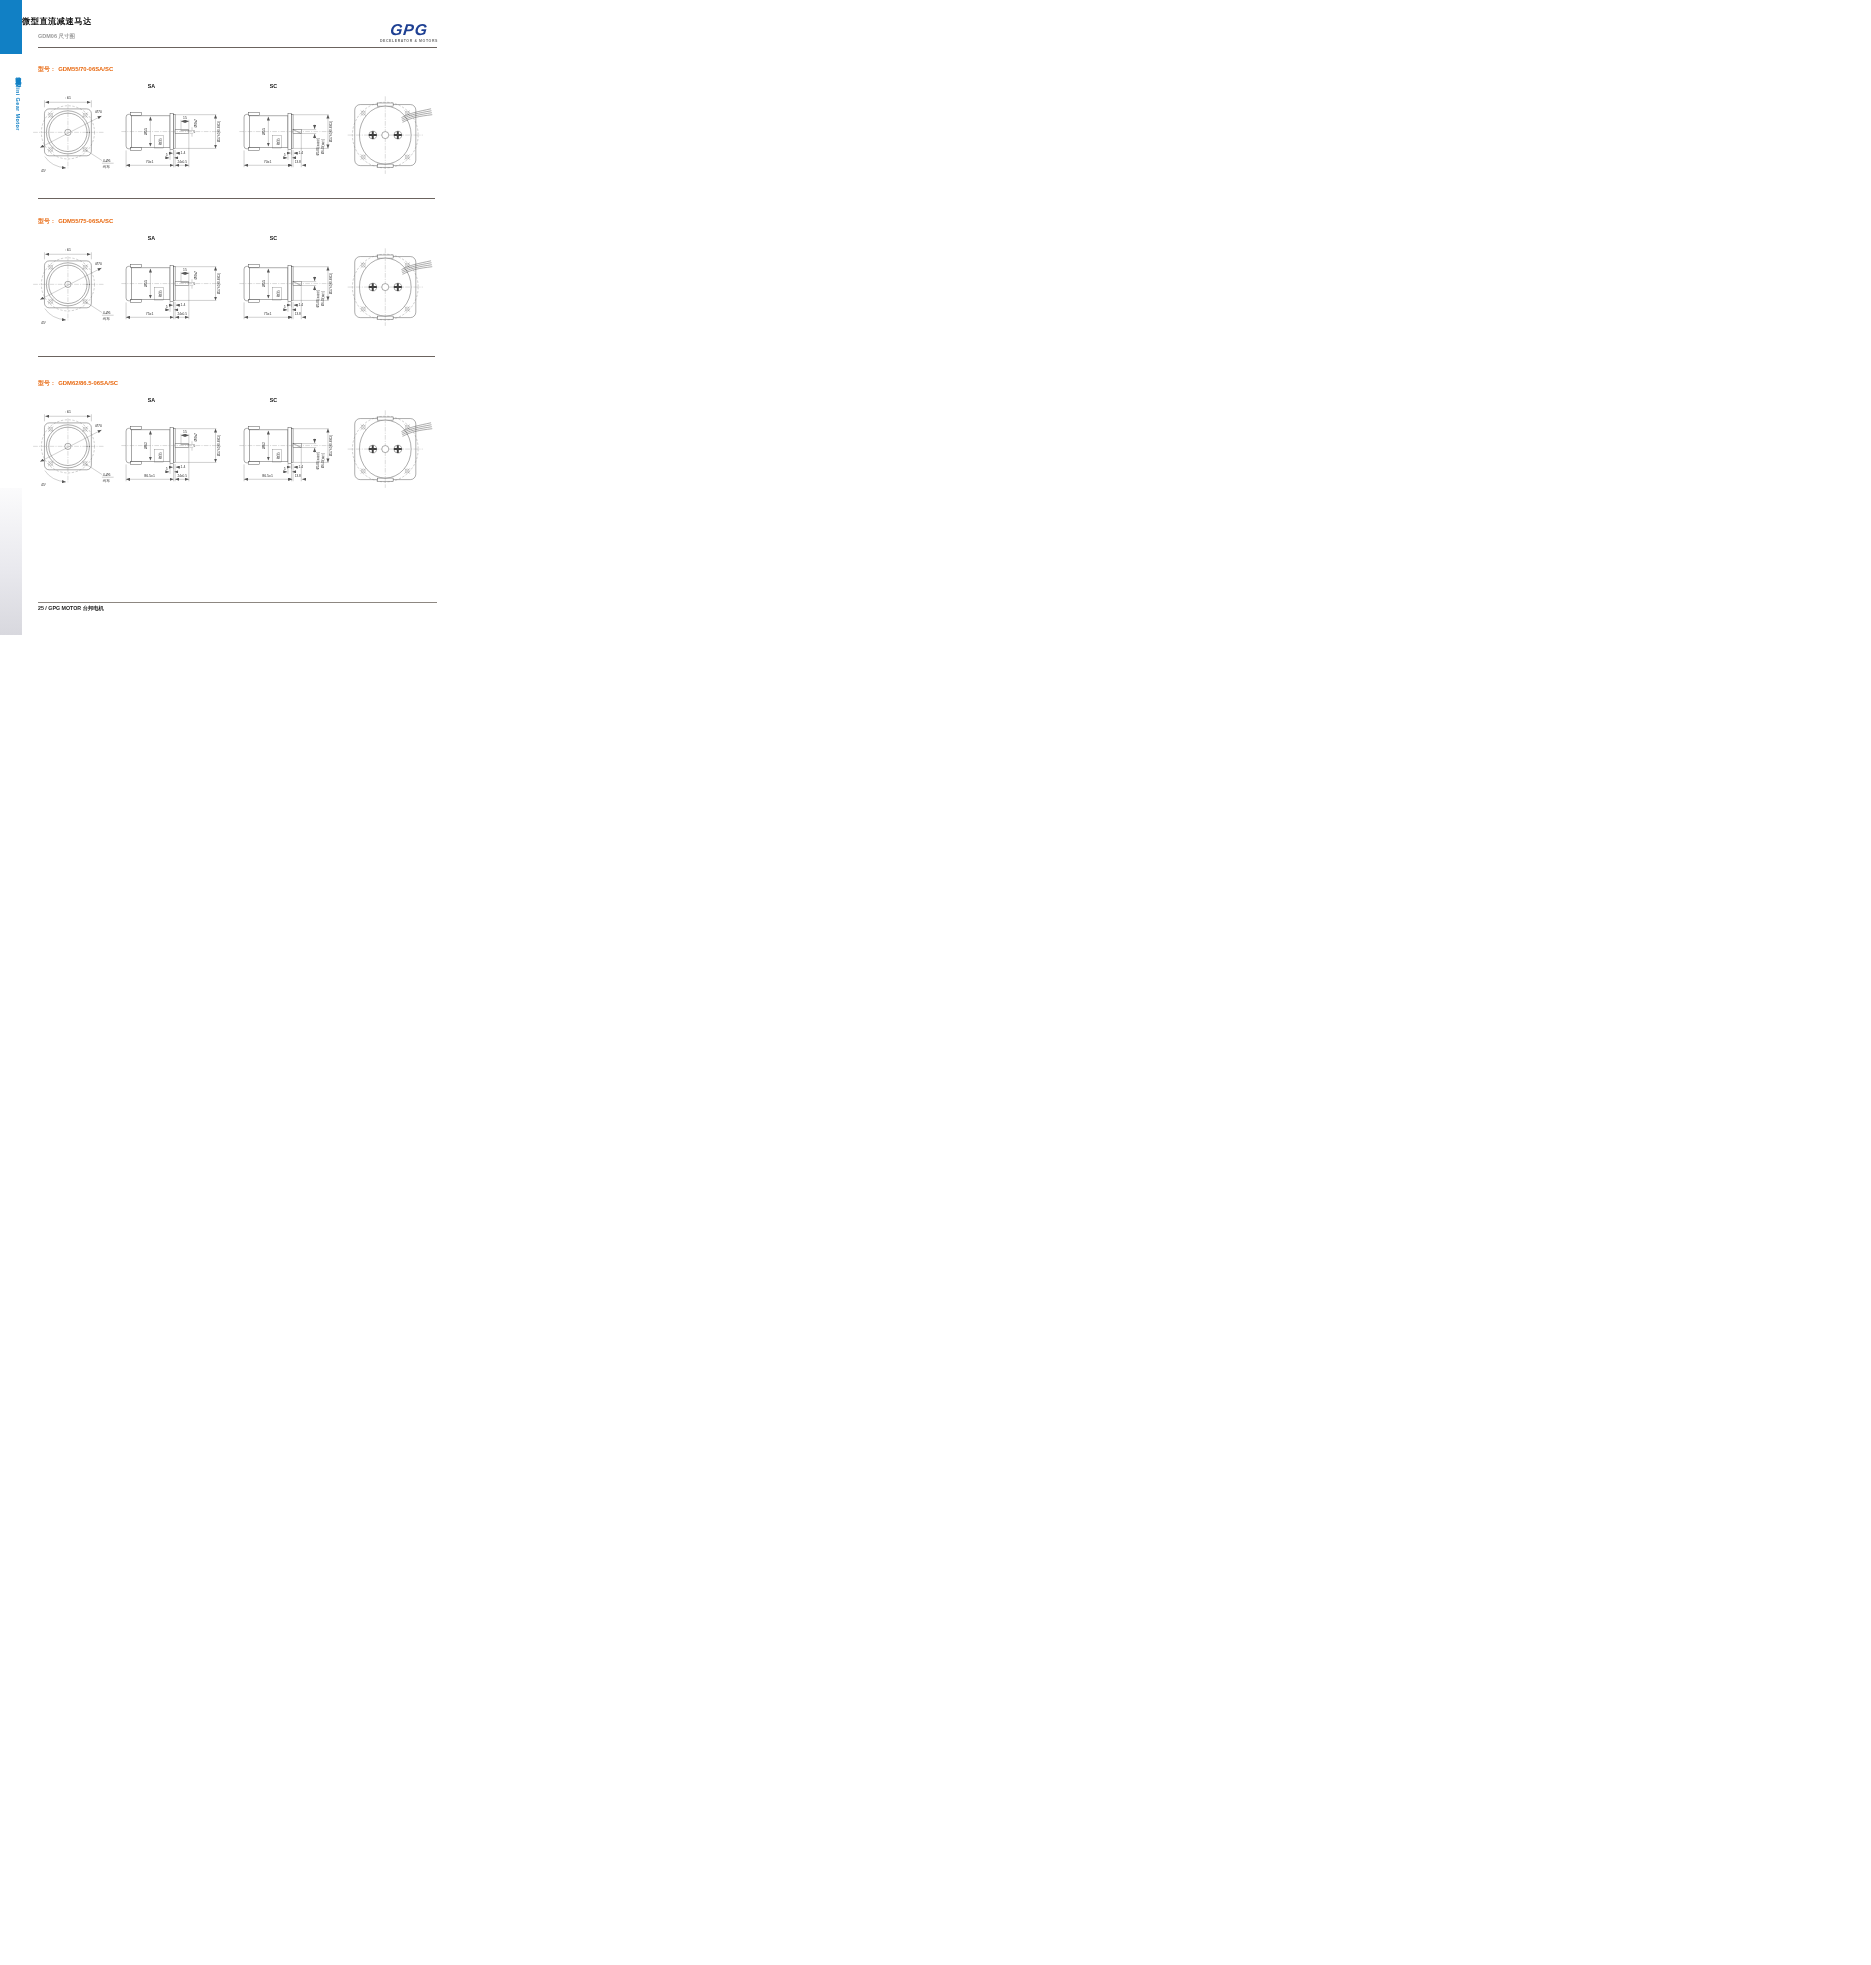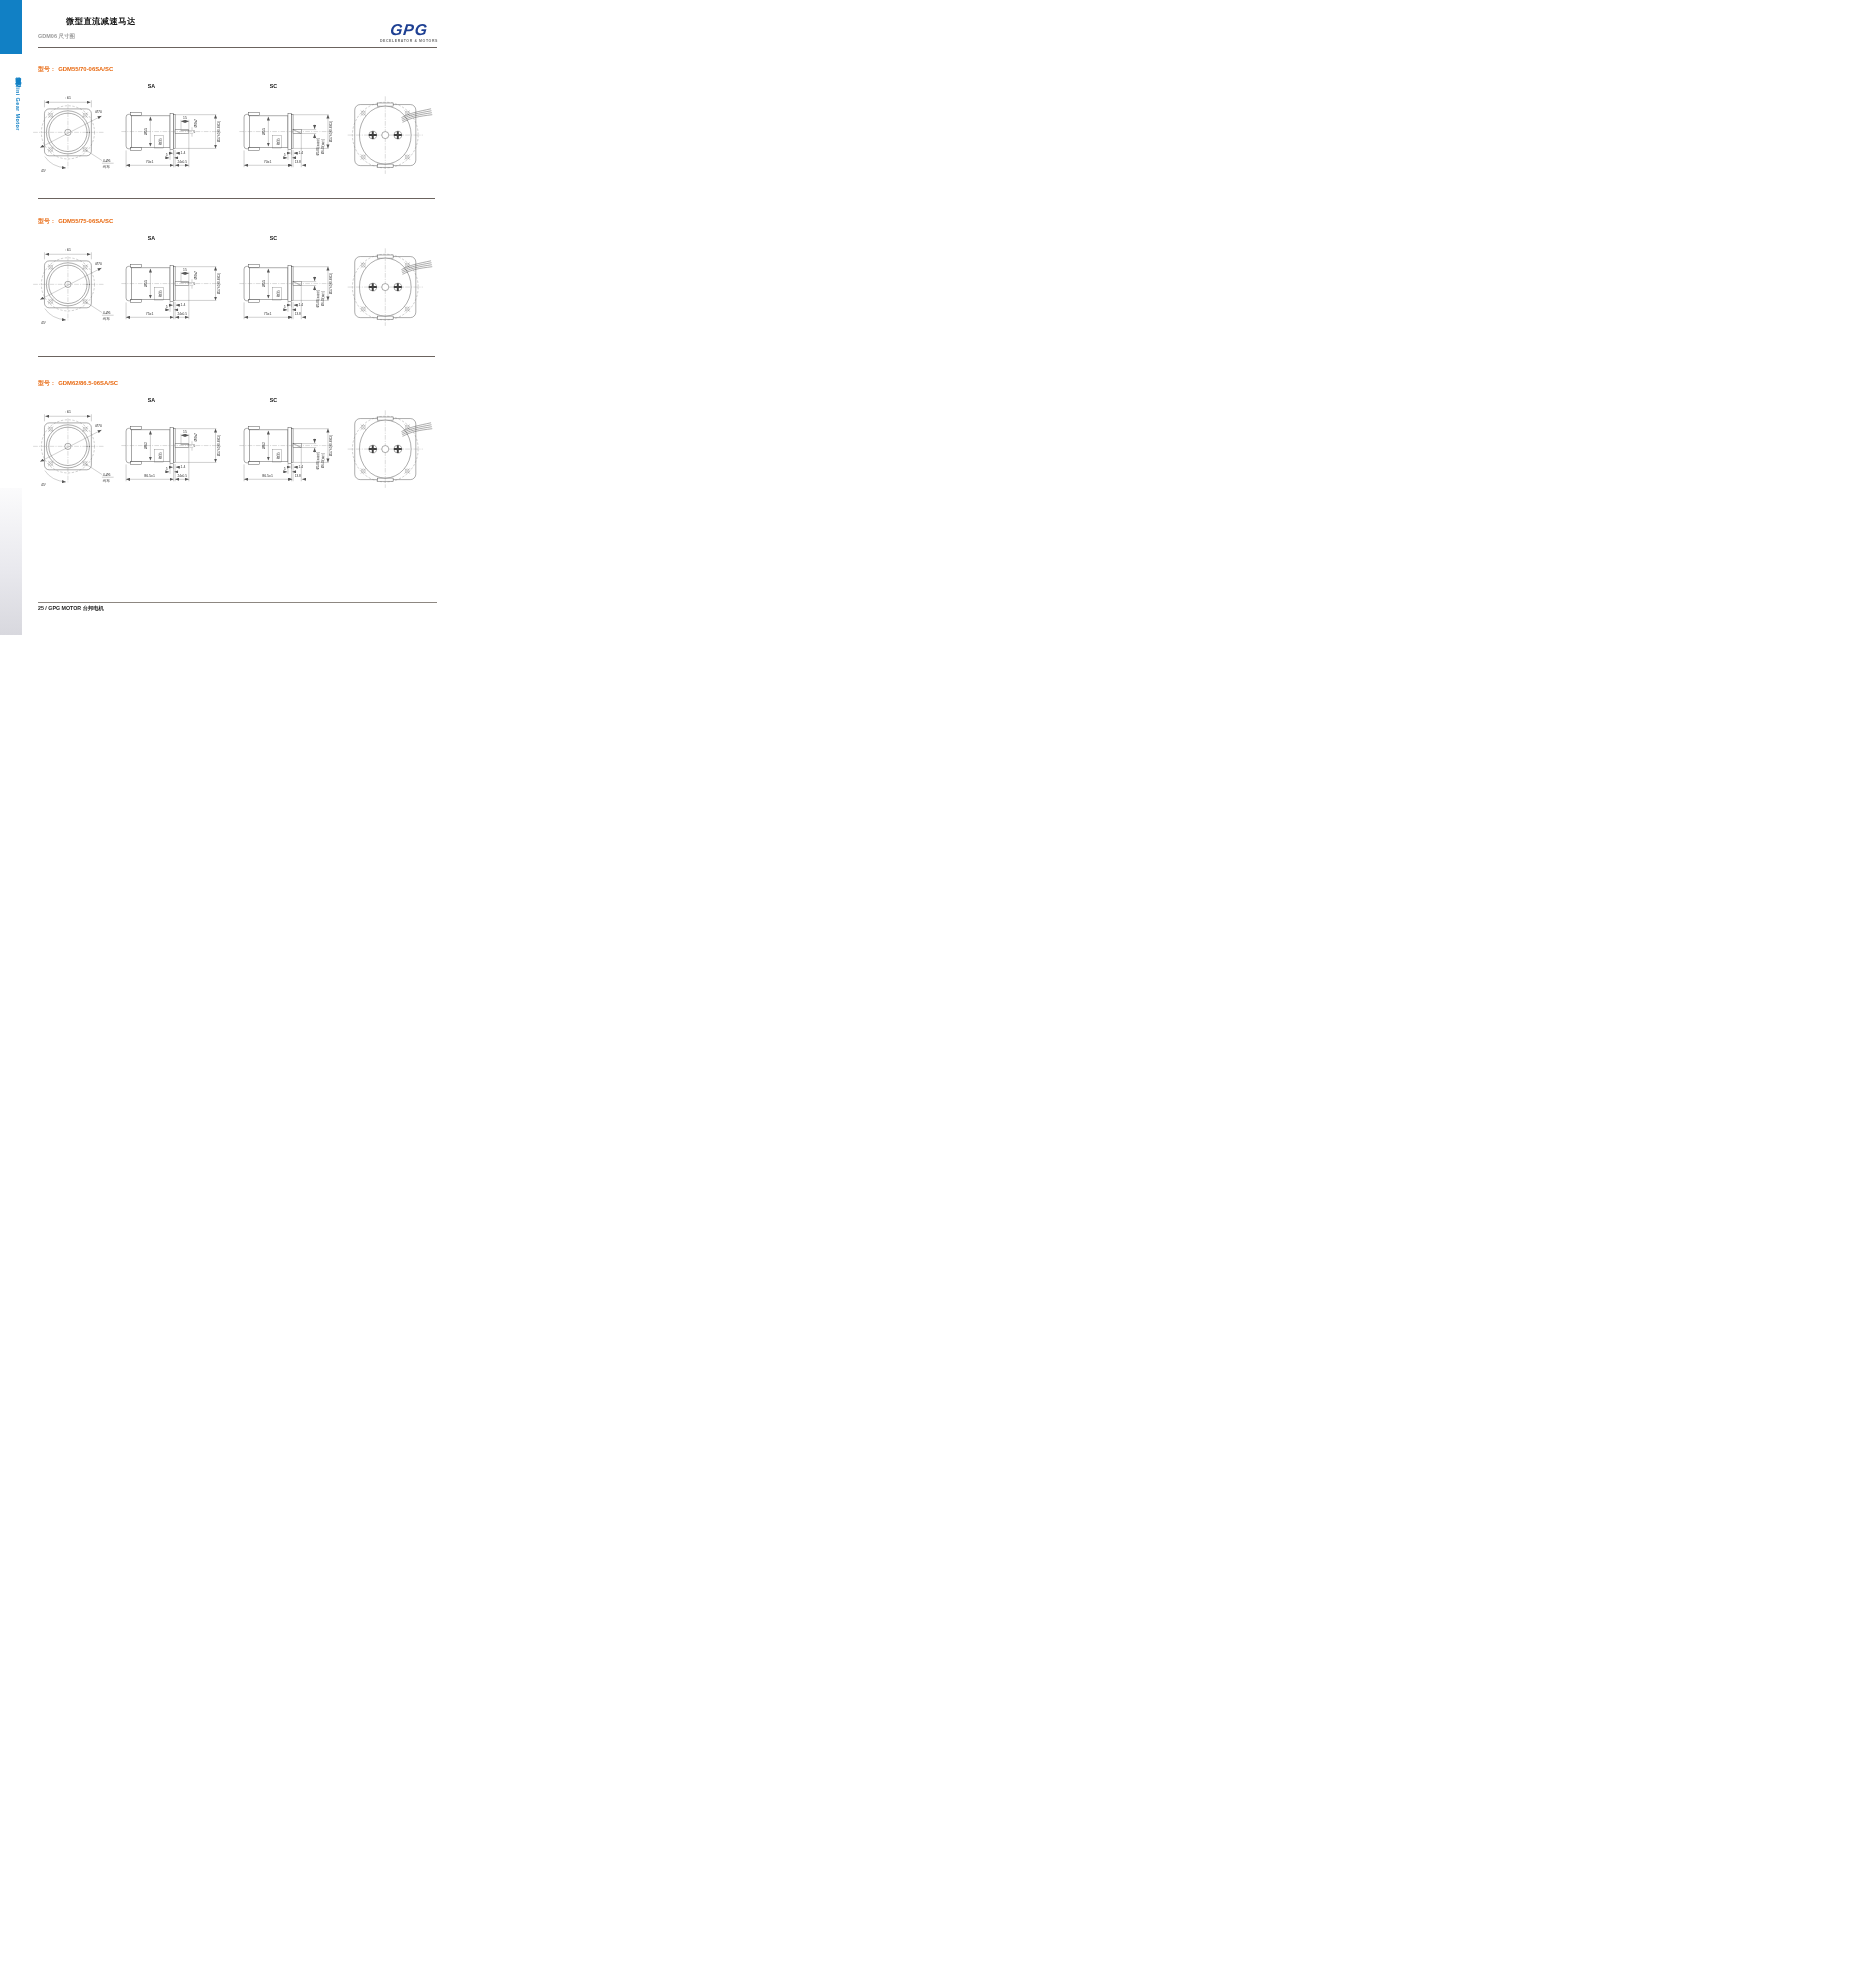--- a/index.html
+++ b/index.html
@@ -8,22 +8,22 @@
 
   
   .blue-block{position:absolute;left:0;top:0;width:22px;height:54px;background:#1180c5;}
   .side-strip{position:absolute;left:0;top:488px;width:22px;height:147px;
               background:linear-gradient(#fbfbfc,#e9e9ee 55%,#d8d8de);}
   .side-label{position:absolute;left:13.4px;top:72px;writing-mode:vertical-rl;text-orientation:mixed;
               color:#1180c5;font-weight:bold;font-size:5.9px;letter-spacing:0.8px;white-space:nowrap;}
   .side-label .en{margin-top:3.9px;font-size:5.5px;letter-spacing:0.4px;}
 
   
-  h1{position:absolute;left:52px;top:15.7px;margin:0;font-size:8.3px;font-weight:900;
-     color:#141414;letter-spacing:0.4px;padding-left:14px;}
+  h1{position:absolute;left:22px;top:15.7px;margin:0;font-size:8.3px;font-weight:900;
+     color:#141414;letter-spacing:0.4px;}
   .subtitle{position:absolute;left:38px;top:33px;font-size:5.5px;font-weight:bold;color:#9a9a9a;}
   .logo{position:absolute;right:30px;top:22px;text-align:center;}
   .logo-mark{font-size:15.7px;line-height:15.7px;font-weight:900;font-style:italic;color:#1e4093;
              letter-spacing:0.8px;transform:skewX(-6deg);}
   .logo-tag{margin-top:1.6px;font-size:3.5px;font-weight:bold;color:#6e6e6e;letter-spacing:0.6px;}
 
   .rule{position:absolute;background:#6b635e;}
   .header-rule{left:38px;top:47px;width:399px;height:1px;}
   .sep{left:38px;width:397px;height:0.8px;}
   .sep1{top:198px;} .sep2{top:356px;}

